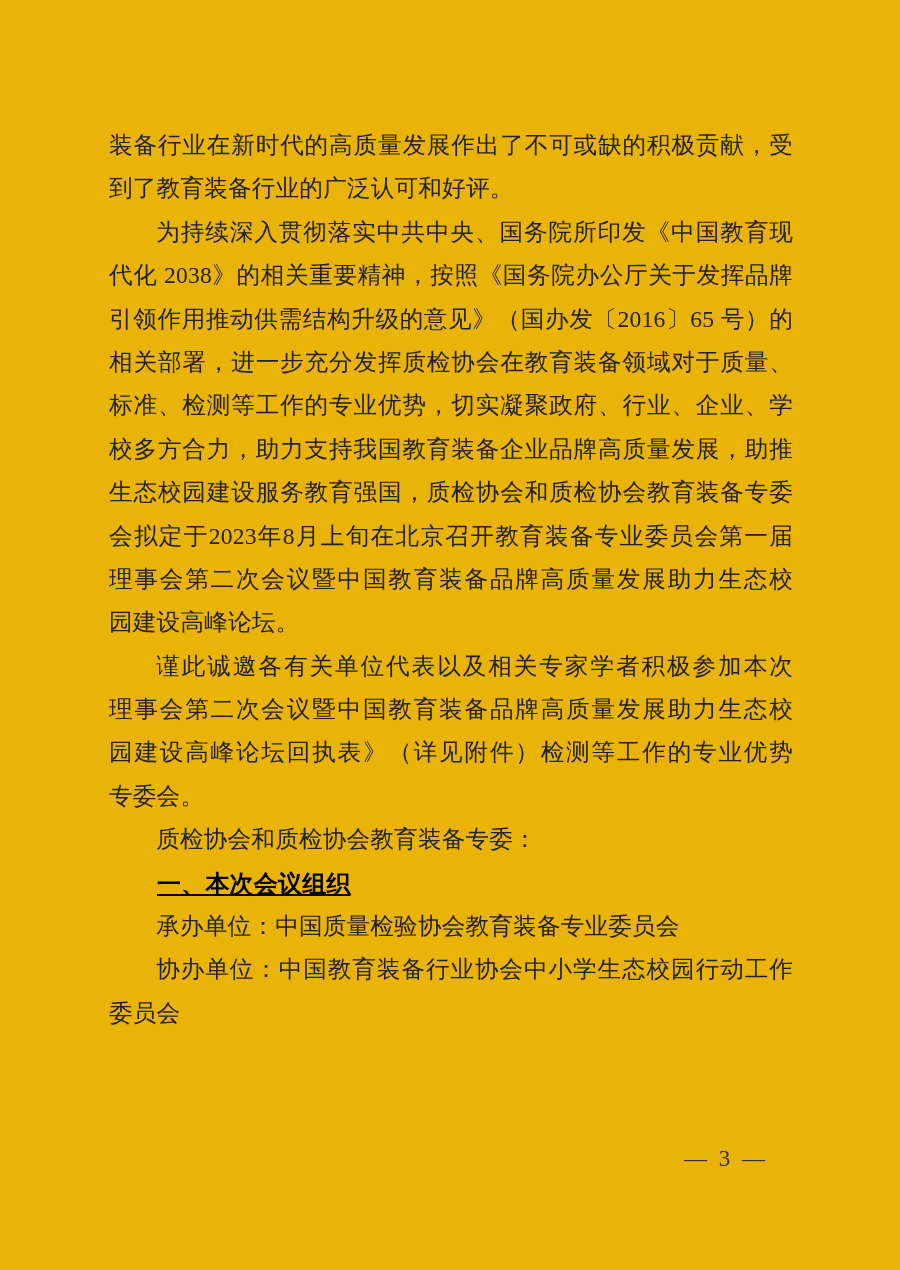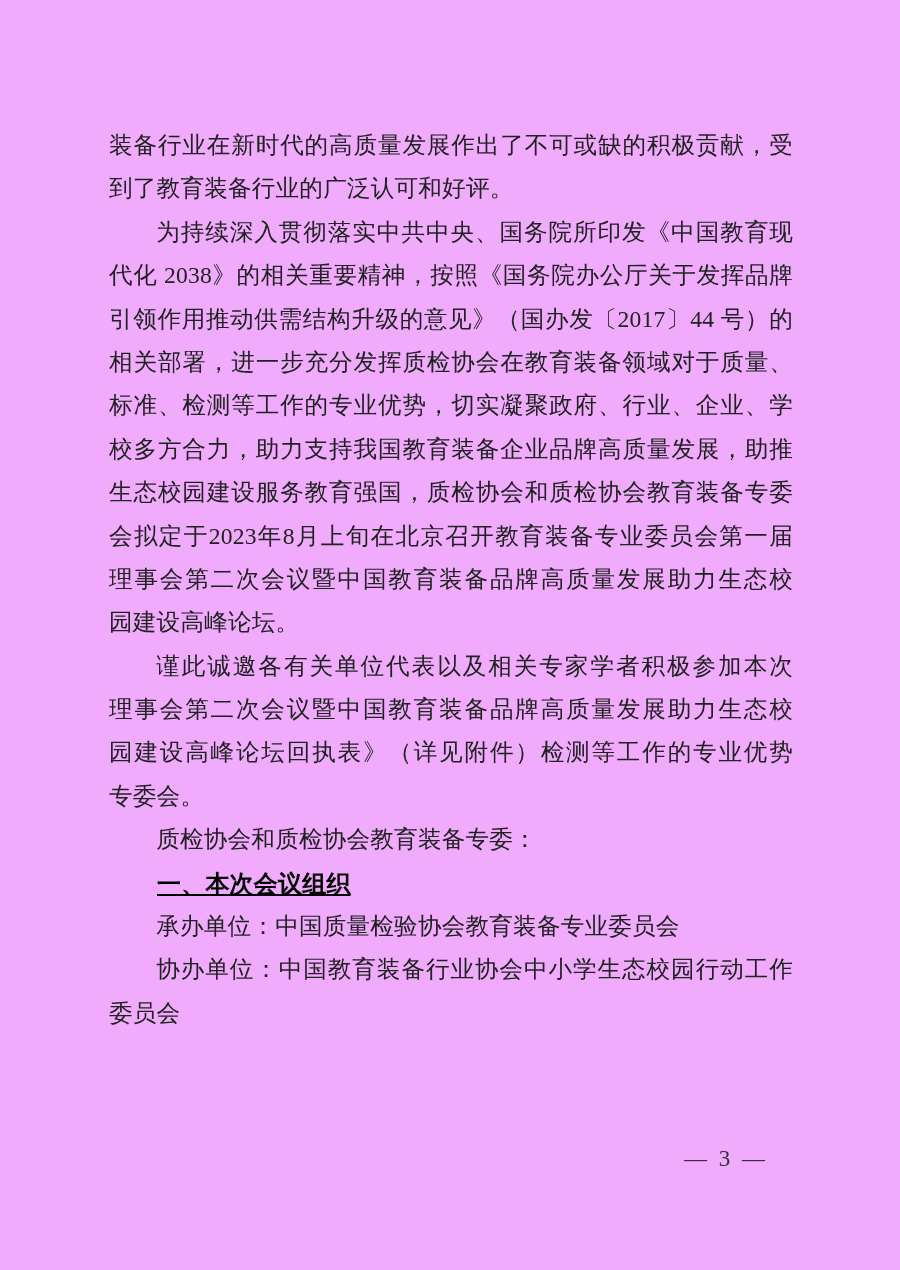--- a/index.html
+++ b/index.html
@@ -11,21 +11,21 @@
     width: 900px;
     height: 1270px;
     position: relative;
     overflow: hidden;
     font-family: "Liberation Serif", "DejaVu Serif", serif;
     color: #212121;
   }
   .page {
     position: absolute;
     inset: 0;
-    background: #f0abfc;
+    background: #eab308;
   }
   .content {
     position: absolute;
     left: 109px;
     top: 124px;
     width: 684px;
   }
   .line {
     font-size: 23.6px;
     line-height: 43.4px;
@@ -61,21 +61,21 @@
 </style>
 </head>
 <body>
 
 <div class="page">
   <div class="content">
     <div class="line s">装备行业在新时代的高质量发展作出了不可或缺的积极贡献，受</div>
     <div class="line">到了教育装备行业的广泛认可和好评。</div>
     <div class="line s indent">为持续深入贯彻落实中共中央、国务院所印发《中国教育现</div>
     <div class="line s">代化 2038》的相关重要精神，按照《国务院办公厅关于发挥品牌</div>
-    <div class="line s">引领作用推动供需结构升级的意见》（国办发〔2017〕44 号）的</div>
+    <div class="line s">引领作用推动供需结构升级的意见》（国办发〔2016〕65 号）的</div>
     <div class="line s">相关部署，进一步充分发挥质检协会在教育装备领域对于质量、</div>
     <div class="line s">标准、检测等工作的专业优势，切实凝聚政府、行业、企业、学</div>
     <div class="line s">校多方合力，助力支持我国教育装备企业品牌高质量发展，助推</div>
     <div class="line s">生态校园建设服务教育强国，质检协会和质检协会教育装备专委</div>
     <div class="line s">会拟定于2023年8月上旬在北京召开教育装备专业委员会第一届</div>
     <div class="line s">理事会第二次会议暨中国教育装备品牌高质量发展助力生态校</div>
     <div class="line">园建设高峰论坛。</div>
     <div class="line s indent">谨此诚邀各有关单位代表以及相关专家学者积极参加本次</div>
     <div class="line s">理事会第二次会议暨中国教育装备品牌高质量发展助力生态校</div>
     <div class="line s">园建设高峰论坛回执表》（详见附件）检测等工作的专业优势</div>

